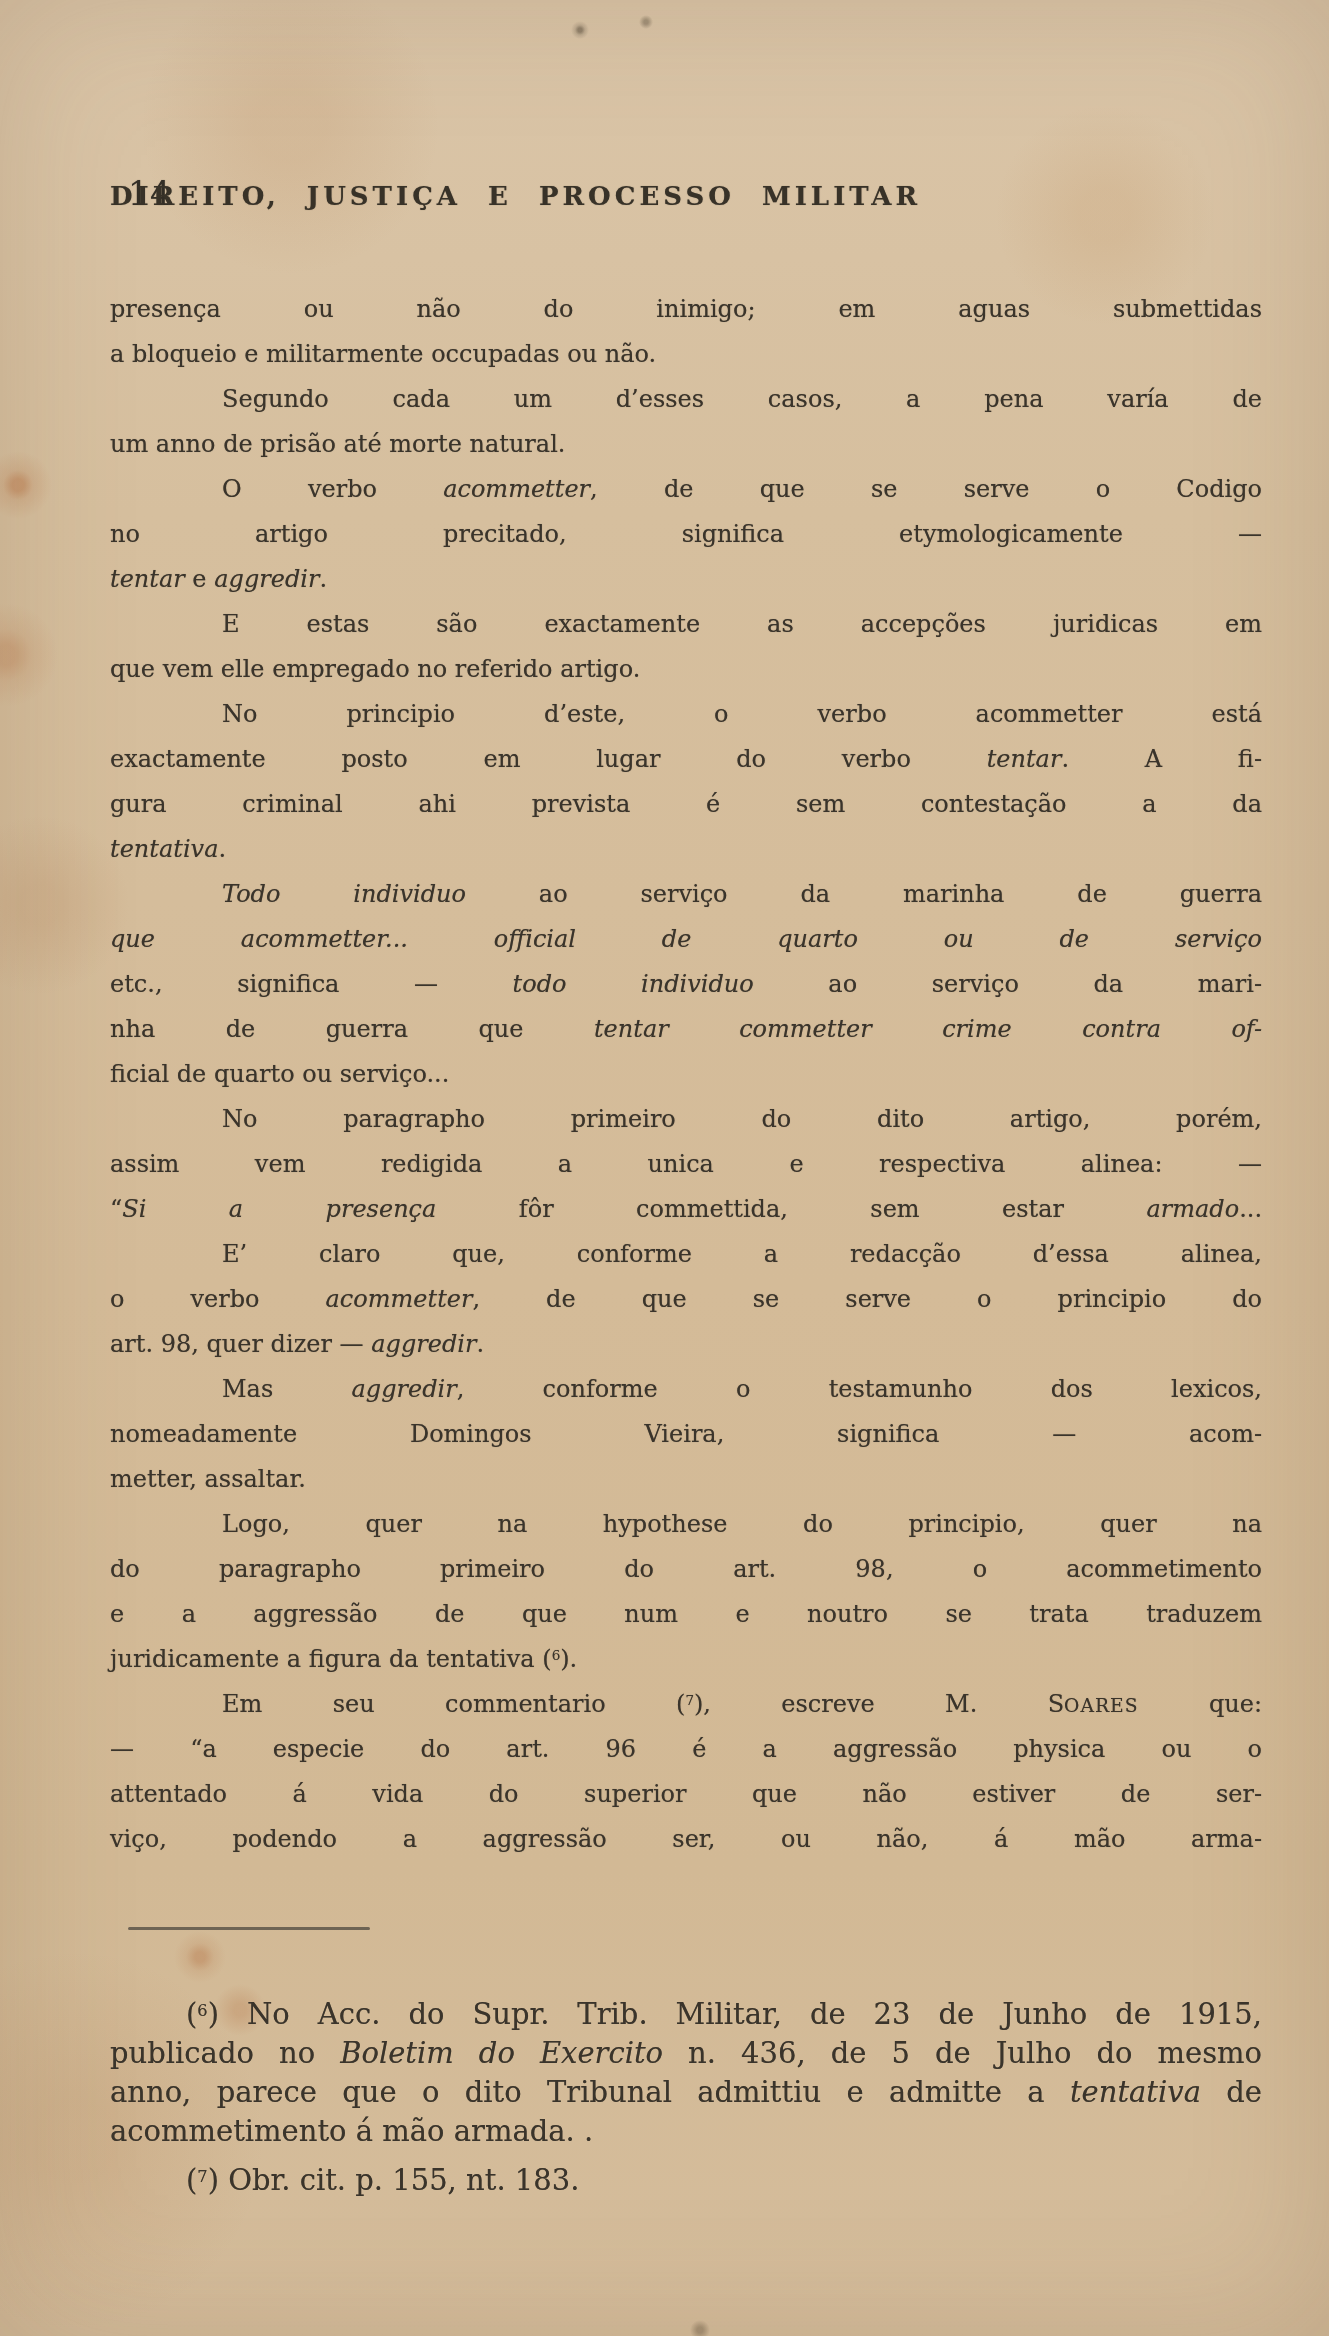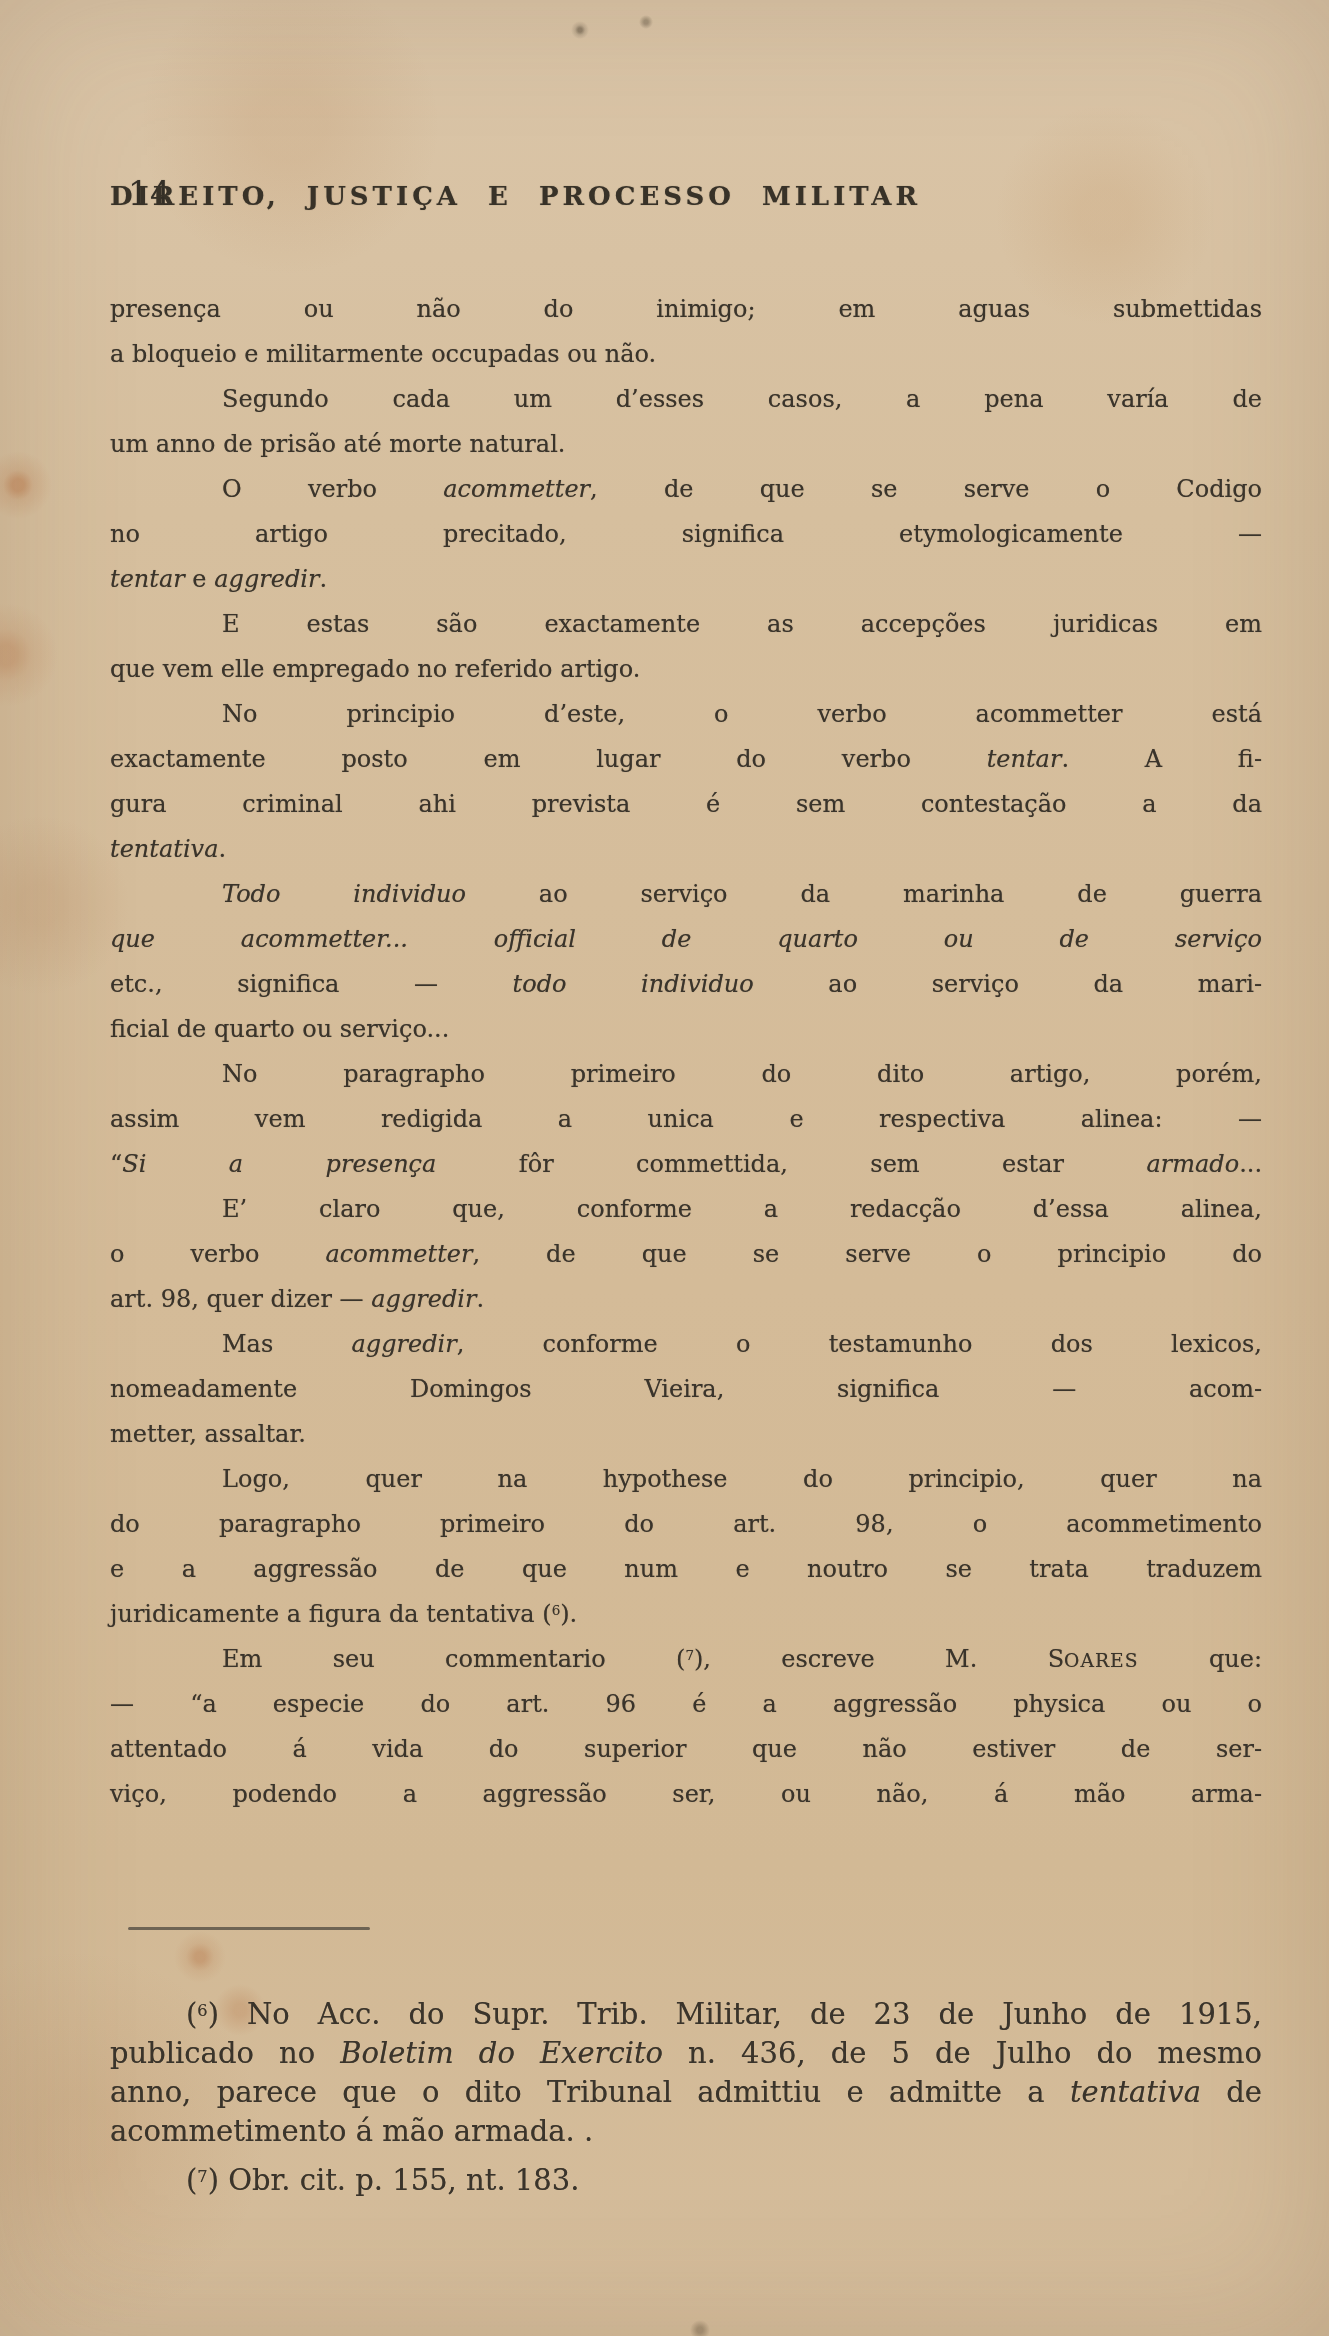--- a/index.html
+++ b/index.html
@@ -79,20 +79,21 @@
       <div class="line"><i>tentar</i> e <i>aggredir</i>.</div>
       <div class="line j ind">E estas são exactamente as accepções juridicas em</div>
       <div class="line">que vem elle empregado no referido artigo.</div>
       <div class="line j ind">No principio d’este, o verbo acommetter está</div>
       <div class="line j">exactamente posto em lugar do verbo <i>tentar</i>. A fi-</div>
       <div class="line j">gura criminal ahi prevista é sem contestação a da</div>
       <div class="line"><i>tentativa</i>.</div>
       <div class="line j ind"><i>Todo individuo</i> ao serviço da marinha de guerra</div>
       <div class="line j"><i>que acommetter... official de quarto ou de serviço</i></div>
       <div class="line j">etc., significa — <i>todo individuo</i> ao serviço da mari-</div>
+      <div class="line j">nha de guerra que <i>tentar commetter crime contra of-</i></div>
       <div class="line">ficial de quarto ou serviço...</div>
       <div class="line j ind">No paragrapho primeiro do dito artigo, porém,</div>
       <div class="line j">assim vem redigida a unica e respectiva alinea: —</div>
       <div class="line j">“<i>Si a presença</i> fôr commettida, sem estar <i>armado</i>...</div>
       <div class="line j ind">E’ claro que, conforme a redacção d’essa alinea,</div>
       <div class="line j">o verbo <i>acommetter</i>, de que se serve o principio do</div>
       <div class="line">art. 98, quer dizer — <i>aggredir</i>.</div>
       <div class="line j ind">Mas <i>aggredir</i>, conforme o testamunho dos lexicos,</div>
       <div class="line j">nomeadamente Domingos Vieira, significa — acom-</div>
       <div class="line">metter, assaltar.</div>

